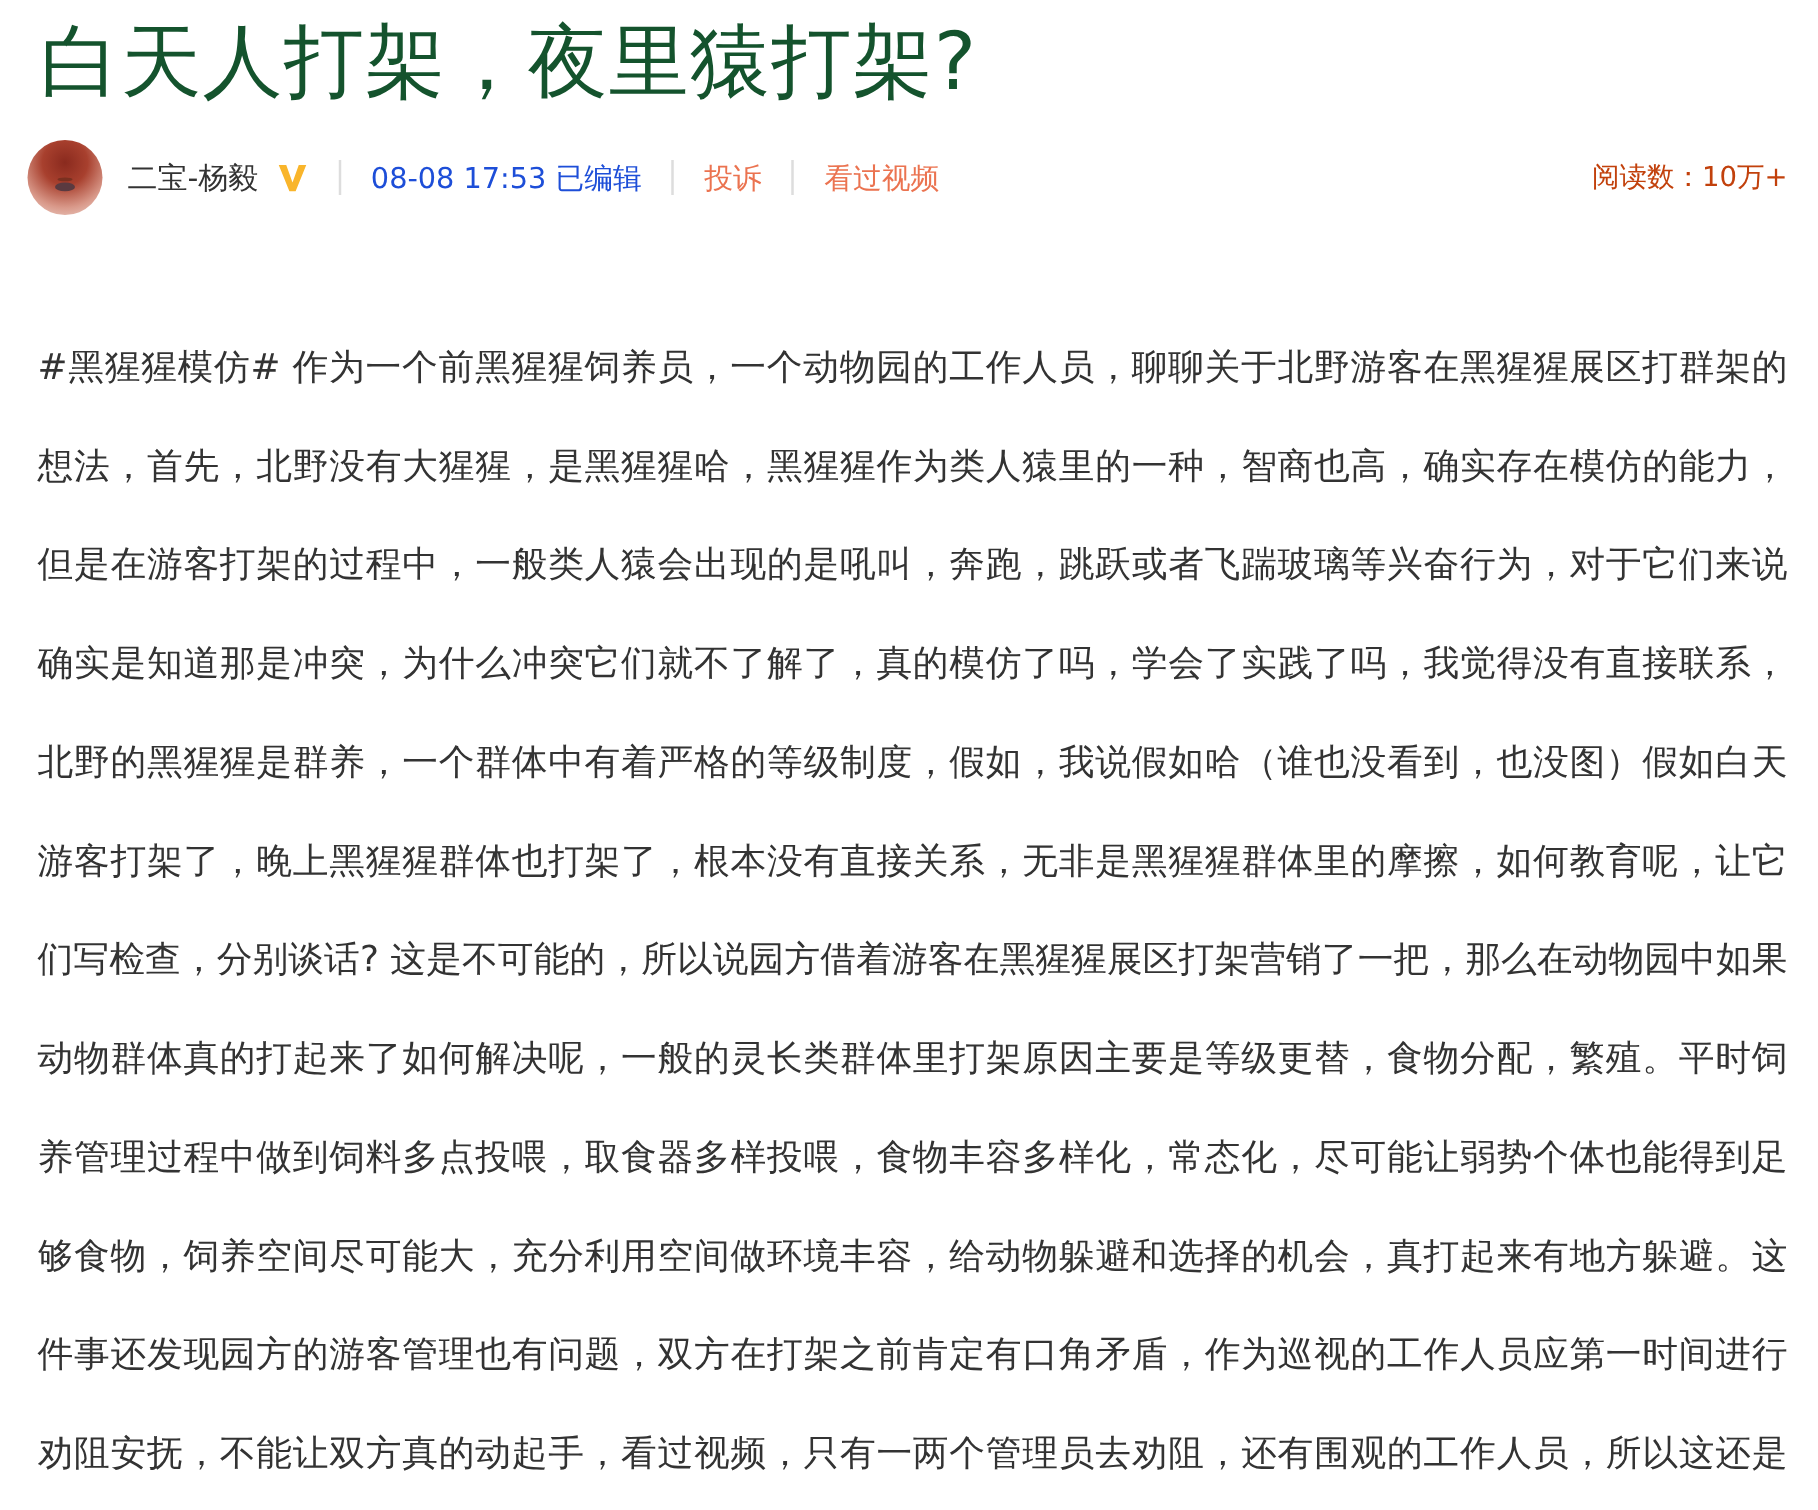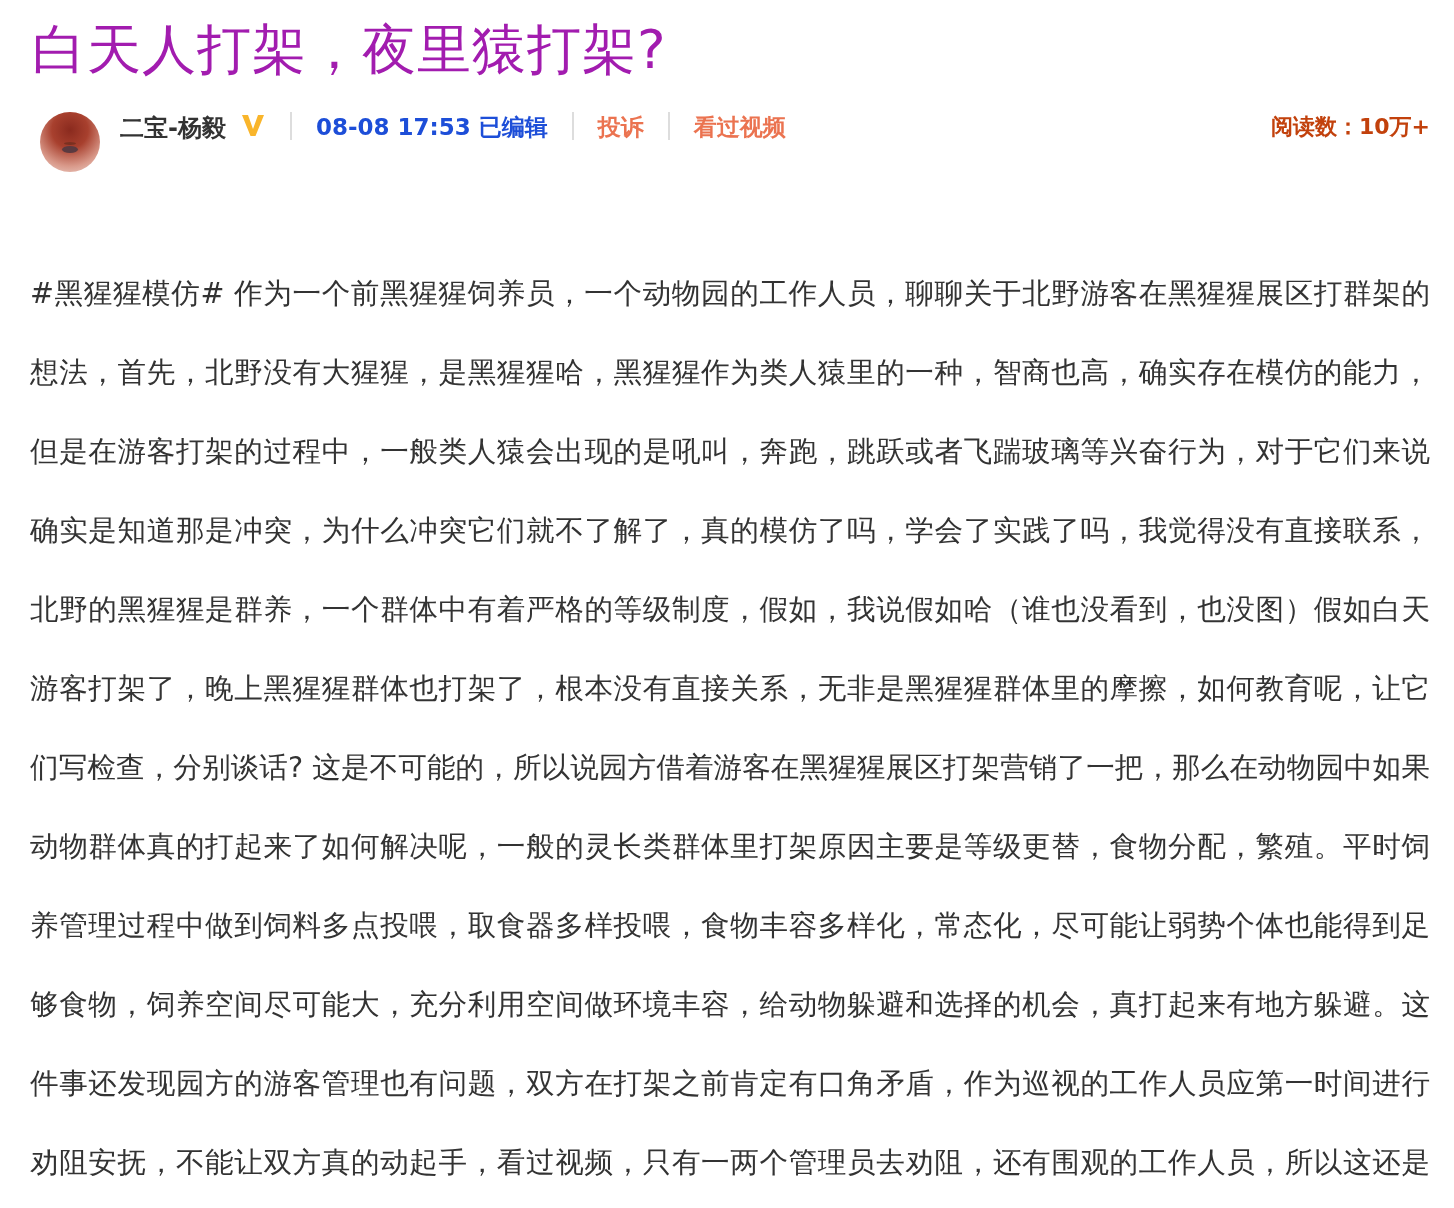--- a/index.html
+++ b/index.html
@@ -1,21 +1,21 @@
 <!DOCTYPE html>
 <html><head>
 <meta charset="utf-8">
 <style>
   html, body { margin:0; padding:0; background:#ffffff; }
   body { width:1454px; height:1208px; overflow:hidden; position:relative;
          font-family:"DejaVu Sans","Liberation Sans",sans-serif; color:#333; }
-  .title { position:absolute; left:32px; top:14px; font-size:54px; line-height:72px;
-           color:#a21caf; font-weight:normal; margin:0; letter-spacing:1px; white-space:nowrap; }
-  .meta { position:absolute; left:40px; top:112px; height:60px; right:24px;
-          display:flex; align-items:flex-start;font-weight:bold; }
+  .title { position:absolute; left:32px; top:14px; font-size:64px; line-height:72px;
+           color:#14532d; font-weight:normal; margin:0; letter-spacing:1px; white-space:nowrap; }
+  .meta { position:absolute; left:22px; top:112px; height:60px; right:24px;
+          display:flex; align-items:center; }
   .avatar { width:60px; height:60px; border-radius:50%; flex:none;
             background: radial-gradient(circle at 50% 30%, #8a2a1e 0%, #a8402e 35%, #d9998a 70%, #f0d8d0 100%);
             position:relative; overflow:hidden; }
   .avatar .eye { position:absolute; left:22px; top:34px; width:16px; height:7px;
                  border-radius:50%; background:#5a3a40; box-shadow:0 -6px 0 -2px #7a3020; }
   .author { margin-left:20px; font-size:24px; color:#333; white-space:nowrap; }
   .vbadge { margin-left:14px; width:26px; height:26px; display:flex; align-items:center; justify-content:center; }
   .sep { width:2px; height:28px; background:#ddd; margin:0 24px; flex:none; }
   .time { font-size:23px; color:#1d4ed8; white-space:nowrap; }
   .link { font-size:23px; color:#eb7350; white-space:nowrap; cursor:pointer; }

